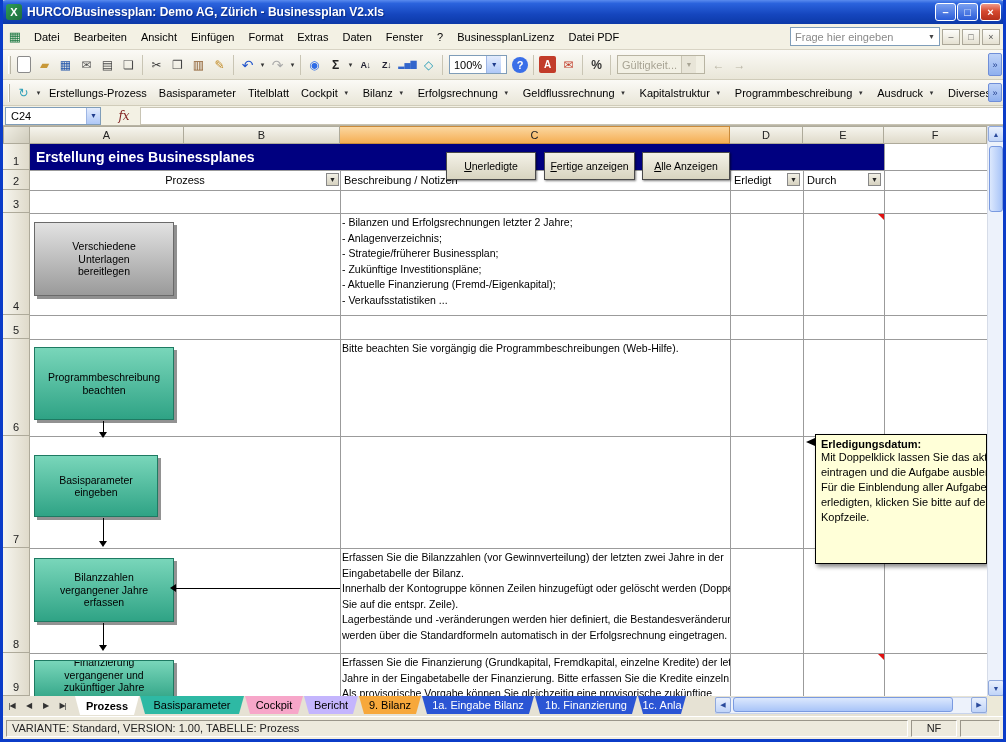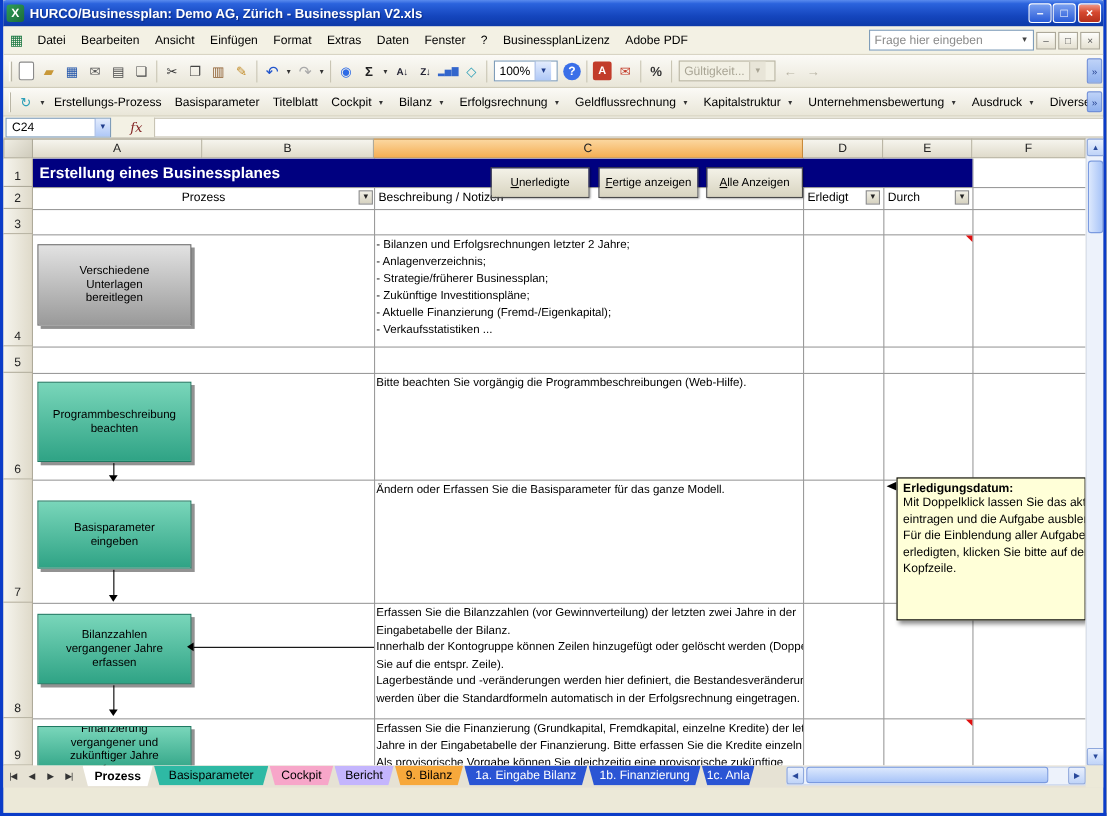--- a/index.html
+++ b/index.html
@@ -149,21 +149,21 @@
     <span class="mitem">Datei</span>
     <span class="mitem">Bearbeiten</span>
     <span class="mitem">Ansicht</span>
     <span class="mitem">Einfügen</span>
     <span class="mitem">Format</span>
     <span class="mitem">Extras</span>
     <span class="mitem">Daten</span>
     <span class="mitem">Fenster</span>
     <span class="mitem">?</span>
     <span class="mitem">BusinessplanLizenz</span>
-    <span class="mitem">Adobe PDF</span>
+    <span class="mitem">Datei PDF</span>
     <span class="mright">
       <span class="qbox">
         <span>Frage hier eingeben</span>
         <span class="qcaret">▼</span>
       </span>
       <span class="mwb">–</span>
       <span class="mwb">□</span>
       <span class="mwb">×</span>
     </span>
   </div>
@@ -242,21 +242,21 @@
       </span>
     <span class="navbtn">
         <span>Geldflussrechnung</span>
         <span class="caret">▾</span>
       </span>
     <span class="navbtn">
         <span>Kapitalstruktur</span>
         <span class="caret">▾</span>
       </span>
     <span class="navbtn">
-        <span>Unternehmensbewertung</span>
+        <span>Programmbeschreibung</span>
         <span class="caret">▾</span>
       </span>
     <span class="navbtn">
         <span>Ausdruck</span>
         <span class="caret">▾</span>
       </span>
     <span class="navbtn">
         <span>Diverses</span>
         <span class="caret">▾</span>
       </span>
@@ -318,34 +318,33 @@
     <span class="filterbtn" style="left:838px;top:29px">▼</span>
 
 
     <div class="desc" style="left:312px;top:71px;width:388px;height:98px">- Bilanzen und Erfolgsrechnungen letzter 2 Jahre;
 - Anlagenverzeichnis;
 - Strategie/früherer Businessplan;
 - Zukünftige Investitionspläne;
 - Aktuelle Finanzierung (Fremd-/Eigenkapital);
 - Verkaufsstatistiken ...</div>
     <div class="desc" style="left:312px;top:197px;width:388px;height:20px">Bitte beachten Sie vorgängig die Programmbeschreibungen (Web-Hilfe).</div>
-    <div class="desc" style="left:312px;top:294px;width:388px;height:20px">Ändern oder Erfassen Sie die Basisparameter für das ganze Modell.</div>
     <div class="desc" style="left:312px;top:406px;width:388px;height:98px">Erfassen Sie die Bilanzzahlen (vor Gewinnverteilung) der letzten zwei Jahre in der
 Eingabetabelle der Bilanz.
 Innerhalb der Kontogruppe können Zeilen hinzugefügt oder gelöscht werden (Doppelklicken
 Sie auf die entspr. Zeile).
 Lagerbestände und -veränderungen werden hier definiert, die Bestandesveränderungen
 werden über die Standardformeln automatisch in der Erfolgsrechnung eingetragen.</div>
     <div class="desc" style="left:312px;top:511px;width:388px;height:41px">Erfassen Sie die Finanzierung (Grundkapital, Fremdkapital, einzelne Kredite) der letzten zwei
 Jahre in der Eingabetabelle der Finanzierung. Bitte erfassen Sie die Kredite einzeln.
 Als provisorische Vorgabe können Sie gleichzeitig eine provisorische zukünftige</div>
 
     <div class="task gray" style="left:4px;top:78px;width:140px;height:74px">Verschiedene Unterlagen bereitlegen</div>
     <div class="task green" style="left:4px;top:203px;width:140px;height:73px">Programmbeschreibung beachten</div>
-    <div class="task green" style="left:4px;top:311px;width:140px;height:62px">Basisparameter eingeben</div>
+    <div class="task green" style="left:4px;top:311px;width:124px;height:62px">Basisparameter eingeben</div>
     <div class="task green" style="left:4px;top:414px;width:140px;height:64px">Bilanzzahlen vergangener Jahre erfassen</div>
     <div class="task green" style="left:4px;top:516px;width:140px;height:40px">Finanzierung vergangener und zukünftiger Jahre erfassen</div>
 
     <div class="vline" style="left:73px;top:277px;height:12px"></div>
     <div class="ahead-d" style="left:69px;top:288px"></div>
     <div class="vline" style="left:73px;top:374px;height:24px"></div>
     <div class="ahead-d" style="left:69px;top:397px"></div>
     <div class="vline" style="left:73px;top:479px;height:23px"></div>
     <div class="ahead-d" style="left:69px;top:501px"></div>
     <div class="hline" style="left:146px;top:444px;width:164px"></div>
@@ -392,14 +391,19 @@
       <span class="tab" style="background:#2B55D4;color:#FFFFFF">1b. Finanzierung</span>
       <span class="tab" style="background:#2B55D4;color:#FFFFFF">1c. Anla</span>
     </span>
     <span class="hsbtrack"></span>
     <span class="sbtn" style="left:712px;top:1px">◀</span>
     <span class="hthumb" style="left:730px;width:220px"></span>
     <span class="sbtn" style="left:968px;top:1px">▶</span>
     <span class="corner2"></span>
   </div>
 
+  <div class="statusbar">
+    <span class="spanel" style="flex:1">VARIANTE: Standard, VERSION: 1.00, TABELLE: Prozess</span>
+    <span class="spanel" style="width:46px;justify-content:center">NF</span>
+    <span class="spanel" style="width:40px"></span>
+  </div>
 
 </div>
 
 </body></html>

